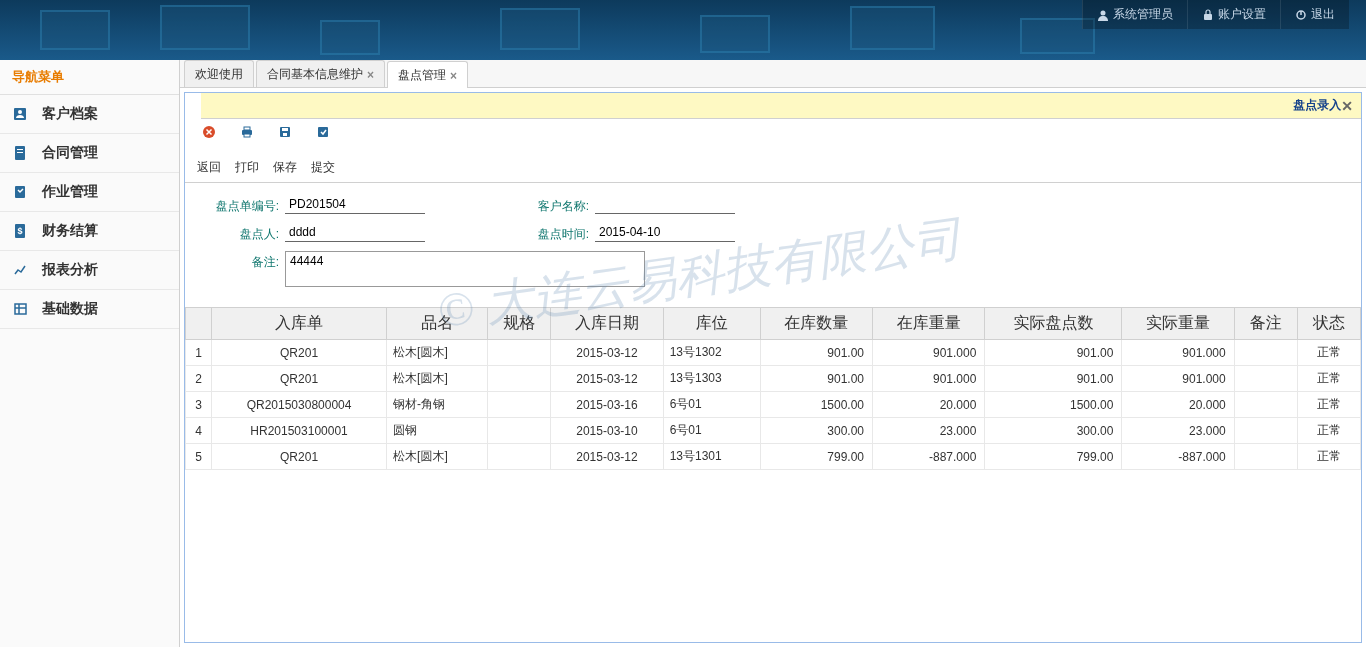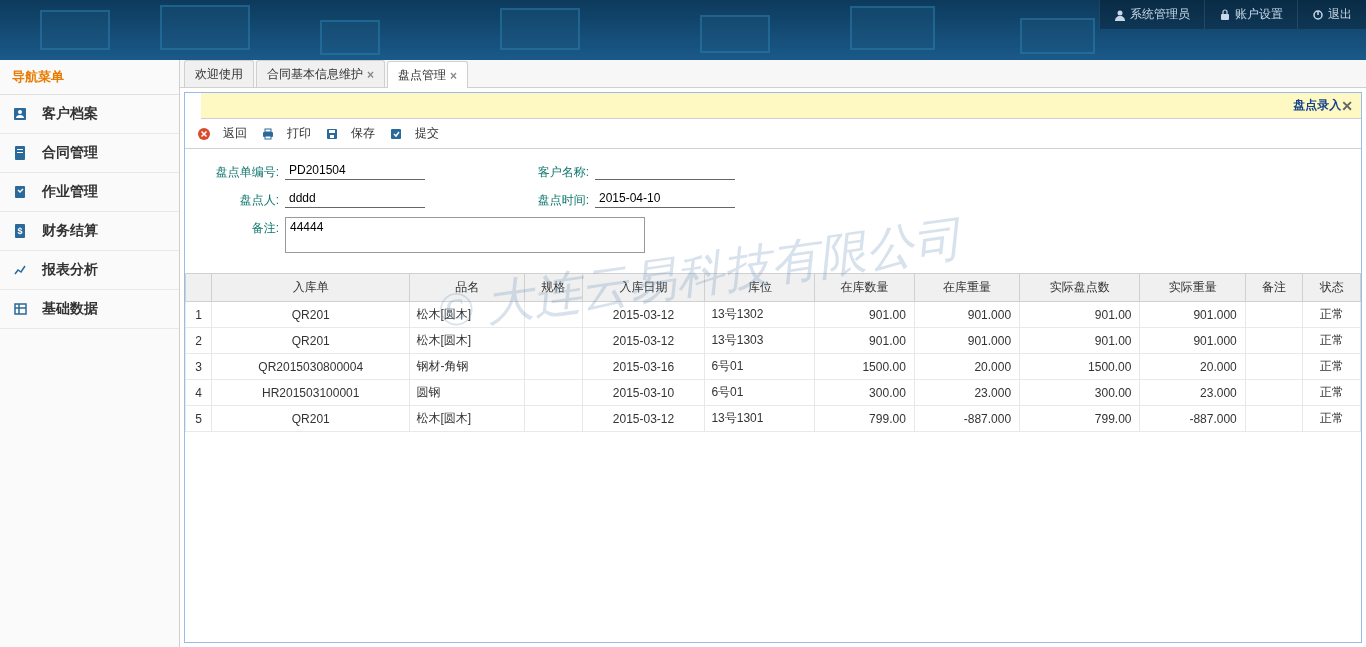--- a/index.html
+++ b/index.html
@@ -1,47 +1,47 @@
 <!DOCTYPE html>
 <html><head>
 <meta charset="utf-8">
 <style>
 * { box-sizing: border-box; margin: 0; padding: 0; }
 body { font-family: "Microsoft YaHei", Arial, sans-serif; font-size: 12px; color: #333; background: #fff; }
 .header { height: 60px; background: linear-gradient(to bottom, #0d3a5c, #1a5a8a); position: relative; overflow: hidden; }
 .header-bg { position: absolute; inset: 0; opacity: 0.6; }
 .header-bg span { position: absolute; border: 2px solid #2a7aa8; background: rgba(30,90,130,0.5); }
-.header-actions { position: absolute; right: 0; top: 0; display: flex; padding-left: 19px; }
+.header-actions { position: absolute; right: 17px; top: 0; display: flex; padding-left: 19px; }
 .header-btn { display: flex; align-items: center; gap: 4px; padding: 6px 14px; color: #c8d8e8; cursor: pointer; background: rgba(0,0,0,0.25); border-left: 1px solid rgba(255,255,255,0.1); font-size: 12px; }
 .container { display: flex; height: calc(100vh - 60px); }
 .sidebar { width: 180px; background: #fafafa; border-right: 1px solid #d0d0d0; }
 .sidebar-title { padding: 8px 12px; color: #e87c00; font-weight: bold; font-size: 13px; border-bottom: 1px solid #e0e0e0; }
 .nav-item { display: flex; align-items: center; gap: 10px; padding: 10px 12px; border-bottom: 1px solid #e8e8e8; cursor: pointer; font-size: 14px; color: #333; font-weight: bold; }
 .nav-icon { width: 20px; height: 16px; display: inline-flex; align-items: center; justify-content: center; color: #2a6a9a; }
 .main { flex: 1; display: flex; flex-direction: column; overflow: hidden; }
 .tabs { display: flex; border-bottom: 1px solid #d0d0d0; background: #f7f7f7; height: 28px; align-items: flex-end; padding-left: 4px; }
 .tab { padding: 5px 10px 4px; border: 1px solid #d0d0d0; border-bottom: none; background: #f0f0f0; margin-right: 2px; border-radius: 3px 3px 0 0; cursor: pointer; display: flex; align-items: center; gap: 4px; font-size: 12px; }
 .tab.active { background: #fff; position: relative; top: 1px; }
 .tab-close { color: #888; font-weight: bold; cursor: pointer; }
 .panel { flex: 1; padding: 4px; overflow: hidden; display:flex; flex-direction:column;}
 .panel-box { border: 1px solid #99bbe8; flex:1; display:flex; flex-direction:column; position:relative;}
 .panel-title { padding: 4px 8px; color: #15428b; font-weight: bold; background: #fef9c3; border-bottom: 1px solid #d0d0d0; display:flex; justify-content:flex-end; align-items:center;margin-left:16px;}
 .panel-close{ color:#666; cursor:pointer; font-size:14px;}
 .toolbar { display: flex; gap: 2px; padding: 4px 6px; border-bottom: 1px solid #d0d0d0; background:#fff;}
-.tool-btn { display: flex; align-items: center; gap: 12px; padding: 2px 6px; cursor: pointer; border-radius: 2px; }
+.tool-btn { display: flex; align-items: center; gap: 20px; padding: 2px 6px; cursor: pointer; border-radius: 2px; flex-direction: column; }
 .form-area { padding: 12px 20px; }
 .form-row { display: flex; margin-bottom: 8px; }
 .form-group { display: flex; align-items: flex-start; }
 .form-label { width: 80px; text-align: right; padding-right: 6px; color: #0f766e; padding-top:3px;}
 .form-input { width: 140px; border: none; border-bottom: 1px solid #666; padding: 2px 4px; font-size: 12px; outline: none; background:transparent;}
 .form-textarea { width: 360px; height: 36px; border: 1px solid #999; padding: 2px 4px; font-size: 12px; resize: none; font-family:inherit;}
 .form-col-2{ margin-left: 90px;}
 .grid { flex:1; overflow:auto;}
 table { width: 100%; border-collapse: collapse; }
-th { background: #f0f0f0; border: 1px solid #d0d0d0; padding: 5px 4px; font-weight: normal; color: #333; font-size:12px;}
+th { background: #f0f0f0; border: 1px solid #d0d0d0; padding: 5px 4px; font-weight: normal; color: #333; font-size:16px;}
 td { border: 1px solid #e8e8e8; padding: 4px; text-align: center; font-size:12px;}
 td.num { text-align: right; padding-right: 8px; }
 td.left{ text-align:left; padding-left:6px;}
 .row-num-h{ width:26px;}
 .watermark { position: absolute; top: 150px; left: 250px; font-size: 48px; color: rgba(100,140,180,0.25); font-style: italic; transform: rotate(-8deg); pointer-events: none; font-family: cursive; white-space:nowrap;}
 svg{display:block;}
 </style>
 </head>
 <body>
 

